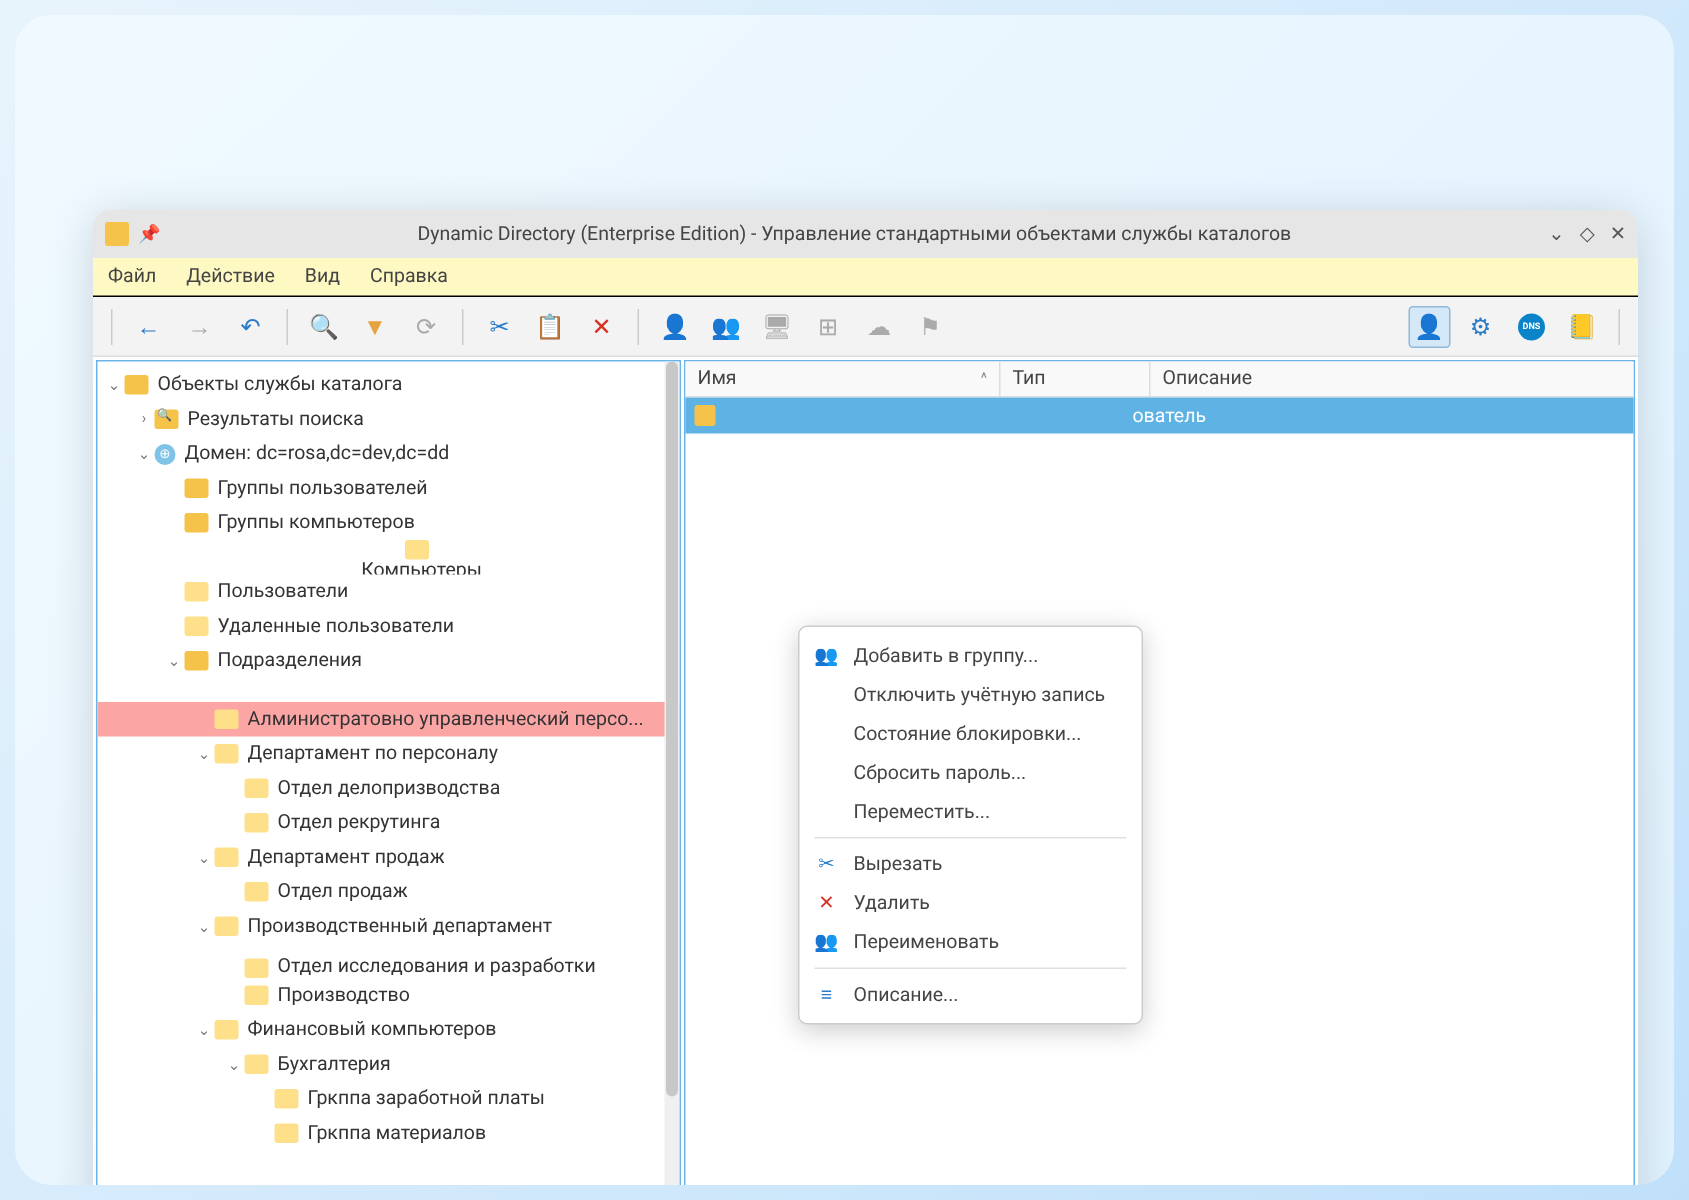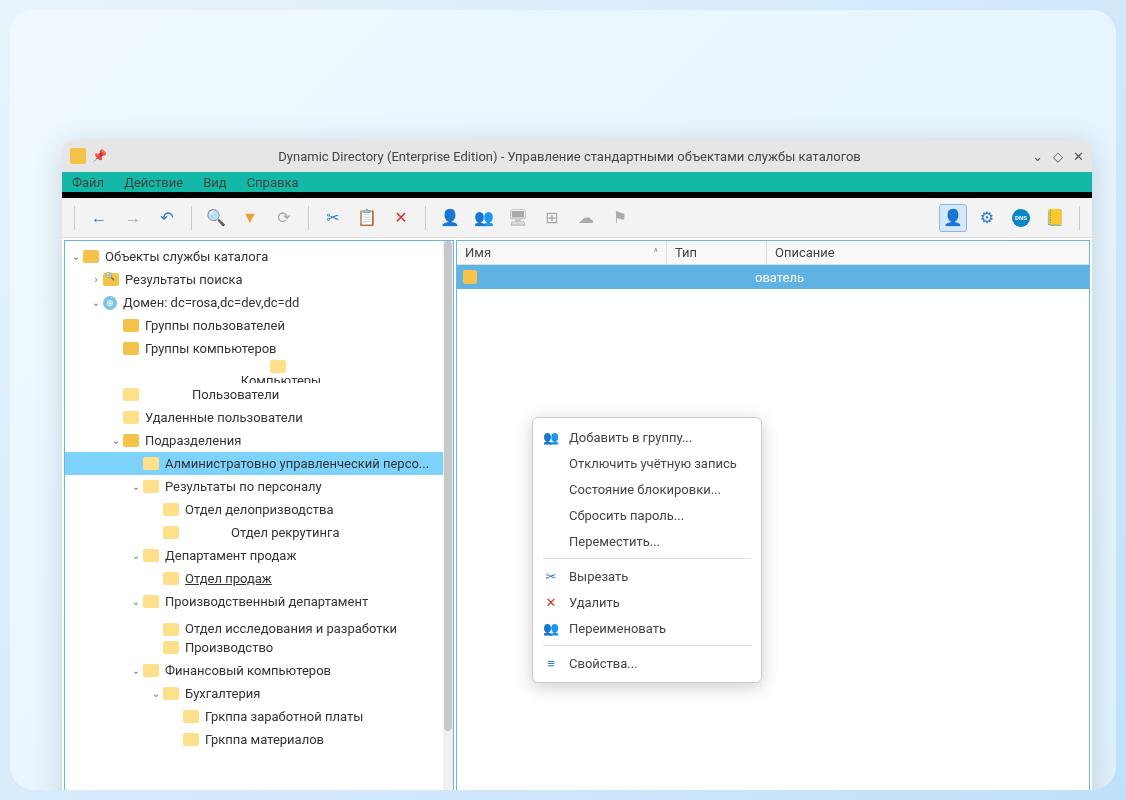--- a/index.html
+++ b/index.html
@@ -43,26 +43,26 @@
   padding: 0 8px;
   position: relative;
 }
 .titlebar .app-icon { width:16px; height:16px; background:#f6c34a; border-radius:2px; margin-right:4px; position:relative;}
 .titlebar .pin-icon { color:#555; font-size:12px; margin-left:2px;}
 .titlebar .title { flex:1; text-align:center; color:#444; font-size:13px; }
 .titlebar .win-ctrl { display:flex; gap:10px; align-items:center; color:#555; }
 .titlebar .win-ctrl span { cursor:default; }
 .menubar {
   height: 26px;
-  background: #14b8a6;
+  background: #fef9c3;
   display: flex;
   align-items: center;
   gap: 20px;
   padding: 0 10px;
-  border-bottom: 6px solid #000000;
+  border-bottom: 1px solid #000000;
   color: #444;
 }
 .menubar div { font-size:13px; }
 .toolbar {
   height: 40px;
   background: #f3f3f3;
   border-bottom: 1px solid #ddd;
   display: flex;
   align-items: center;
   padding: 0 8px;
@@ -136,21 +136,21 @@
   display:flex;
   align-items:center;
   height:23px;
   padding-right:14px;
   font-size:13px;
   color:#333;
   white-space:nowrap;
   overflow:hidden;
   text-overflow:ellipsis;
 }
-.tree-node.selected { background:#7dd3fc; }
+.tree-node.selected { background:#fca5a5;margin-top:16px; }
 .caret { width:14px; text-align:center; color:#777; font-size:10px; }
 .folder-icon {
   width:16px; height:13px; border-radius:2px;
   margin-right:6px; flex:none;
   background:#f6c34a;
   position:relative;
 }
 .folder-icon.yellow-light { background:#ffe08a; }
 .folder-icon.search::after { content:"🔍"; position:absolute; font-size:8px; left:2px; top:-1px;}
 .domain-icon {
@@ -262,56 +262,56 @@
             <span class="label">Группы пользователей</span>
           </div>
           <div class="tree-node" style="padding-left:58px;">
             <span class="folder-icon"></span>
             <span class="label">Группы компьютеров</span>
           </div>
           <div class="tree-node" style="padding-left:58px;flex-direction:column;">
             <span class="folder-icon yellow-light"></span>
             <span class="label">Компьютеры</span>
           </div>
-          <div class="tree-node" style="padding-left:58px;gap:47px;">
+          <div class="tree-node" style="padding-left:58px;">
             <span class="folder-icon yellow-light"></span>
             <span class="label">Пользователи</span>
           </div>
           <div class="tree-node" style="padding-left:58px;">
             <span class="folder-icon yellow-light"></span>
             <span class="label">Удаленные пользователи</span>
           </div>
           <div class="tree-node" style="padding-left:44px;">
             <span class="caret">⌄</span>
             <span class="folder-icon"></span>
             <span class="label">Подразделения</span>
           </div>
           <div class="tree-node selected" style="padding-left:78px;">
             <span class="folder-icon yellow-light"></span>
             <span class="label">Алминистратовно управленческий персо...</span>
           </div>
           <div class="tree-node" style="padding-left:64px;">
             <span class="caret">⌄</span>
             <span class="folder-icon yellow-light"></span>
-            <span class="label">Результаты по персоналу</span>
+            <span class="label">Департамент по персоналу</span>
           </div>
           <div class="tree-node" style="padding-left:98px;">
             <span class="folder-icon yellow-light"></span>
             <span class="label">Отдел делопризводства</span>
           </div>
-          <div class="tree-node" style="padding-left:98px;gap:46px;">
+          <div class="tree-node" style="padding-left:98px;">
             <span class="folder-icon yellow-light"></span>
             <span class="label">Отдел рекрутинга</span>
           </div>
           <div class="tree-node" style="padding-left:64px;">
             <span class="caret">⌄</span>
             <span class="folder-icon yellow-light"></span>
             <span class="label">Департамент продаж</span>
           </div>
-          <div class="tree-node" style="padding-left:98px;text-decoration:underline;">
+          <div class="tree-node" style="padding-left:98px;">
             <span class="folder-icon yellow-light"></span>
             <span class="label">Отдел продаж</span>
           </div>
           <div class="tree-node" style="padding-left:64px;">
             <span class="caret">⌄</span>
             <span class="folder-icon yellow-light"></span>
             <span class="label">Производственный департамент</span>
           </div>
           <div class="tree-node" style="padding-left:98px;align-items:flex-end;">
             <span class="folder-icon yellow-light"></span>
@@ -392,18 +392,18 @@
         <span class="mi-icon" style="color:#d93025;">✕</span>
         <span>Удалить</span>
       </div>
       <div class="menu-item">
         <span class="mi-icon" style="color:#2a7cc9;">👥</span>
         <span>Переименовать</span>
       </div>
       <div class="menu-sep"></div>
       <div class="menu-item">
         <span class="mi-icon" style="color:#2a7cc9;">≡</span>
-        <span>Свойства...</span>
+        <span>Описание...</span>
       </div>
     </div>
 
   </div>
 </div>
 
 </body></html>

